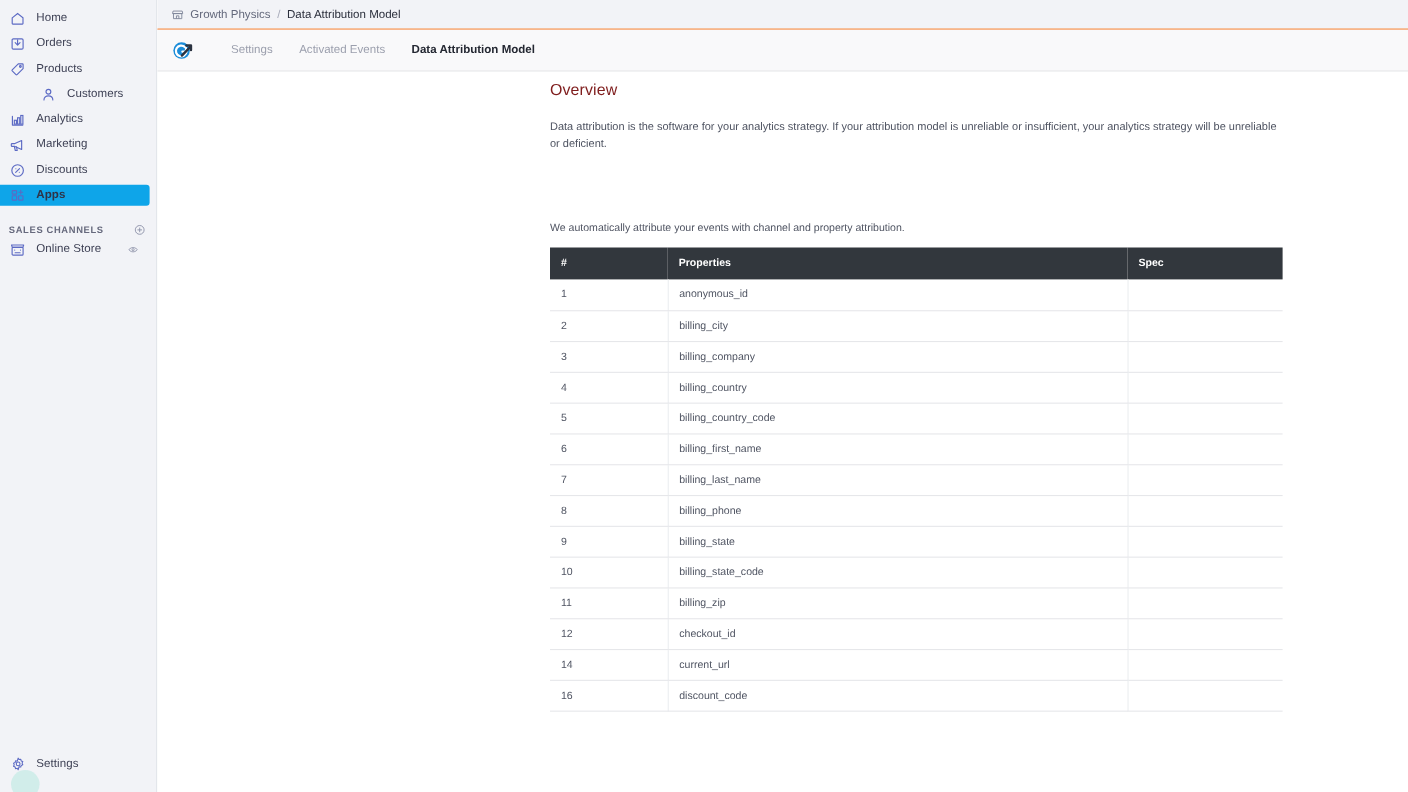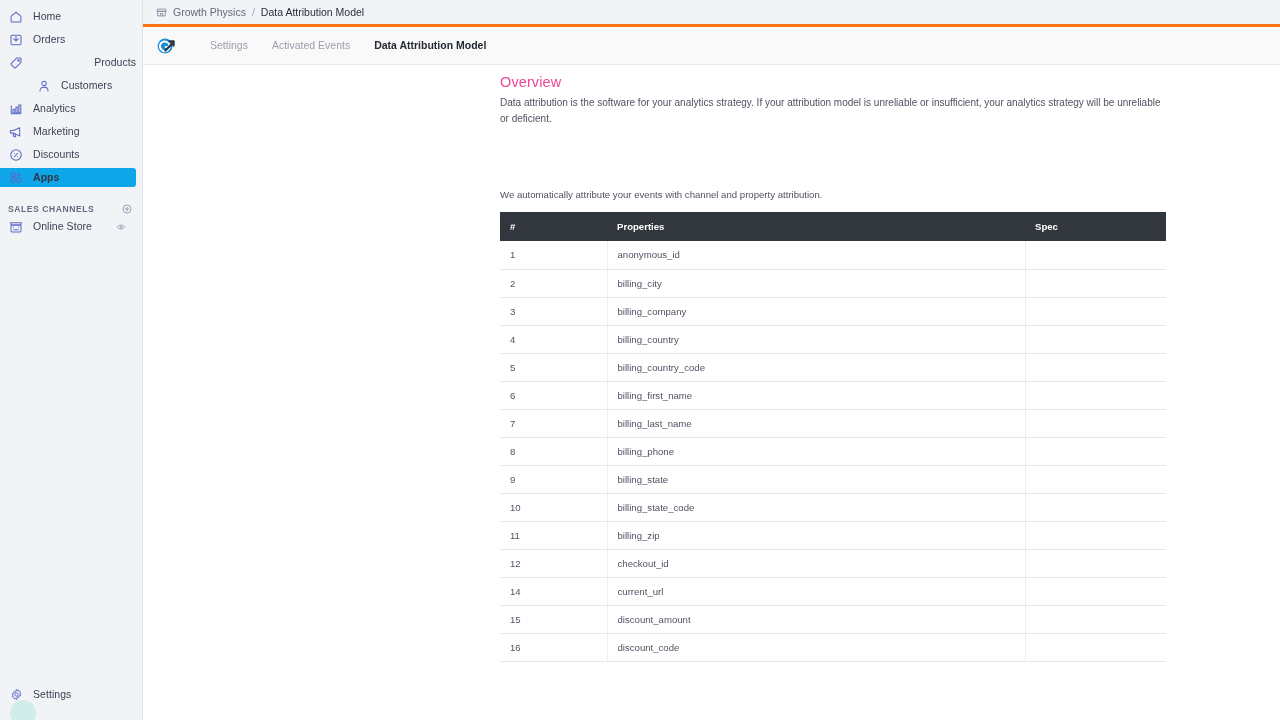--- a/index.html
+++ b/index.html
@@ -75,21 +75,21 @@
     background: #b7e7e0;
     opacity: 0.55;
   }
 
   
   .main { flex: 1; height: 720px; position: relative; background: #ffffff; overflow: hidden; }
 
   .breadcrumb-bar {
     height: 27px;
     background: #f2f3f7;
-    border-bottom: 3px solid #f97316;
+    border-bottom: 1px solid #f97316;
     display: flex; align-items: center;
     padding-left: 13px;
     gap: 6px;
   }
   .bc-icon { width: 11px; height: 11px; display: flex; align-items: center; justify-content: center; color: #7f8699; }
   .bc-link { font-size: 10.5px; color: #64697c; cursor: pointer; }
   .bc-sep { font-size: 10.5px; color: #a7abba; }
   .bc-current { font-size: 10.5px; color: #2b2f3c; }
 
   .tab-bar {
@@ -123,23 +123,23 @@
     position: relative;
   }
   .content-inner {
     width: 666px;
     margin-left: 357px;
     padding-top: 9px;
   }
   h1.overview-title {
     font-size: 14.5px;
     font-weight: normal;
-    color: #ec4899;
+    color: #7f1d1d;
     letter-spacing: 0.1px;
-    margin-bottom: 5px;
+    margin-bottom: 18px;
   }
   p.para {
     font-size: 10px;
     line-height: 1.55;
     color: #4e5361;
     margin-bottom: 11px;
   }
   p.intro-line {
     font-size: 9.6px;
     color: #4e5361;
@@ -193,21 +193,21 @@
         </div>
         <div class="nav-item" style="margin-top: 4px;">
           <span class="nav-icon">
             <svg width="14" height="14" viewBox="0 0 16 16" fill="none" stroke="#5c6ac4" stroke-width="1.2">
               <rect x="2.3" y="2.6" width="11.4" height="10.8" rx="1.3"></rect>
               <path d="M5.5 6.6L8 9.1l2.5-2.5M8 3.6v5.3" stroke-linecap="round" stroke-linejoin="round"></path>
             </svg>
           </span>
           <span class="nav-label">Orders</span>
         </div>
-        <div class="nav-item" style="margin-top: 4px; justify-content: space-between;">
+        <div class="nav-item" style="margin-top: 4px;">
           <span class="nav-icon">
             <svg width="14" height="14" viewBox="0 0 16 16" fill="none" stroke="#5c6ac4" stroke-width="1.2">
               <path d="M8.7 2.3H13a.7.7 0 0 1 .7.7v4.3L7.4 13.6a.8.8 0 0 1-1.1 0L2.4 9.7a.8.8 0 0 1 0-1.1z" stroke-linejoin="round"></path>
               <circle cx="10.9" cy="5.1" r=".9"></circle>
             </svg>
           </span>
           <span class="nav-label">Products</span>
         </div>
         <div class="nav-item" style="margin-top: 4px; padding-left: 36px;">
           <span class="nav-icon">
@@ -411,25 +411,20 @@
                 <td class="col-num">12</td>
                 <td class="col-prop">checkout_id</td>
                 <td class="col-spec"></td>
               </tr>
               <tr>
                 <td class="col-num">14</td>
                 <td class="col-prop">current_url</td>
                 <td class="col-spec"></td>
               </tr>
               <tr>
-                <td class="col-num">15</td>
-                <td class="col-prop">discount_amount</td>
-                <td class="col-spec"></td>
-              </tr>
-              <tr>
                 <td class="col-num">16</td>
                 <td class="col-prop">discount_code</td>
                 <td class="col-spec"></td>
               </tr>
             </tbody>
         </table>
       </div>
     </div>
 
   </div>

